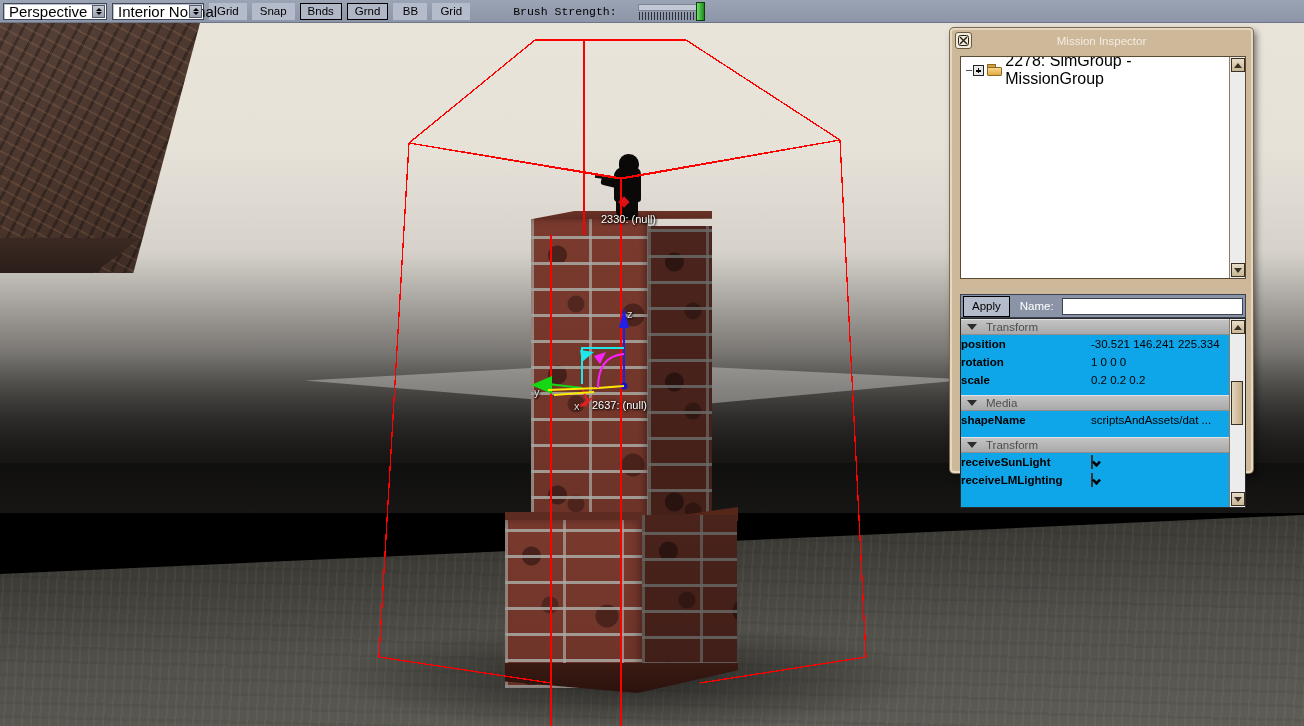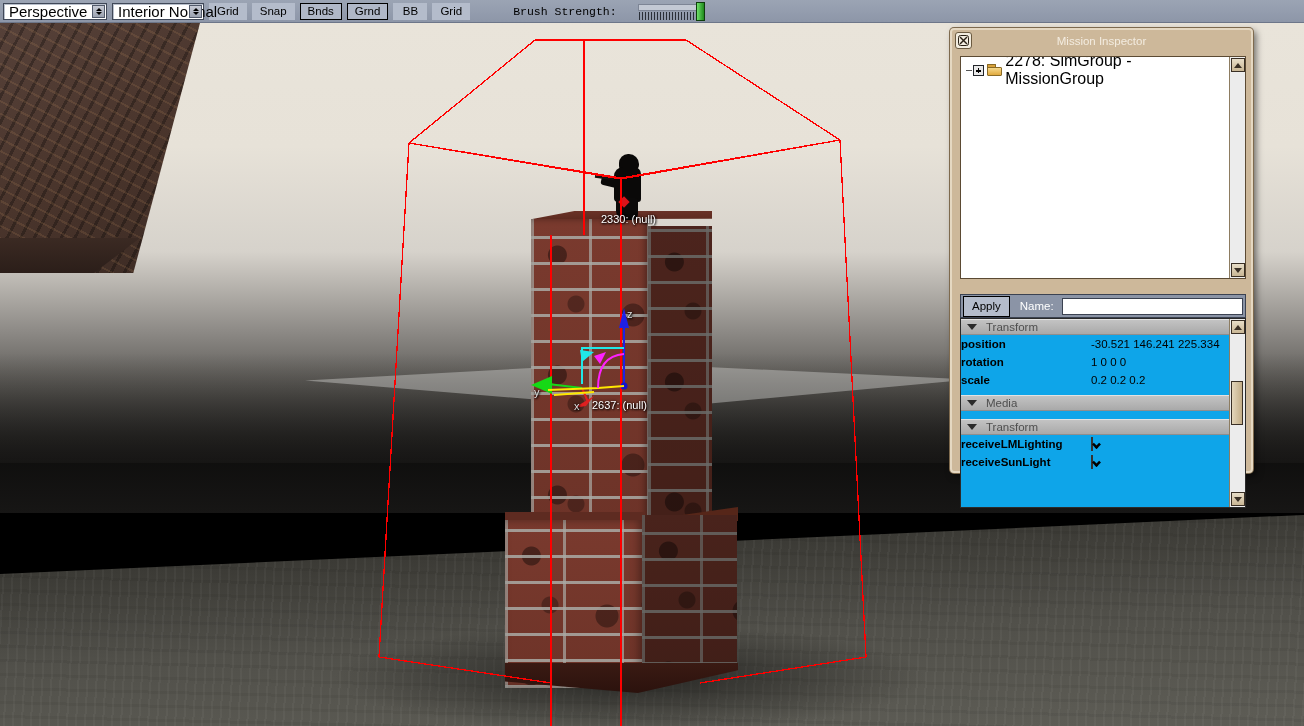--- a/index.html
+++ b/index.html
@@ -388,31 +388,35 @@
         </div>
         <div class="prow">
           <span class="pk">scale</span>
           <span class="pv">0.2 0.2 0.2</span>
         </div>
 
         <div class="grp-hdr" style="margin-top:6px;">
           <span class="caret"></span>
           <span>Media</span>
         </div>
+        <div class="prow">
+          <span class="pk">shapeName</span>
+          <span class="pv">scriptsAndAssets/dat ...</span>
+        </div>
 
         <div class="grp-hdr" style="margin-top:8px;">
           <span class="caret"></span>
           <span>Transform</span>
         </div>
         <div class="prow">
+          <span class="pk">receiveSunLight</span>
+          <span class="pv"><span class="cbx"></span></span>
+        </div>
+        <div class="prow">
           <span class="pk">receiveLMLighting</span>
-          <span class="pv"><span class="cbx"></span></span>
-        </div>
-        <div class="prow">
-          <span class="pk">receiveSunLight</span>
           <span class="pv"><span class="cbx"></span></span>
         </div>
       </div>
 
       <div class="sbar">
         <div class="sarrow">
             <span class="tri up"></span>
           </div>
         <div class="strack">
           <div class="sthumb" style="top:46px;height:44px;"></div>

